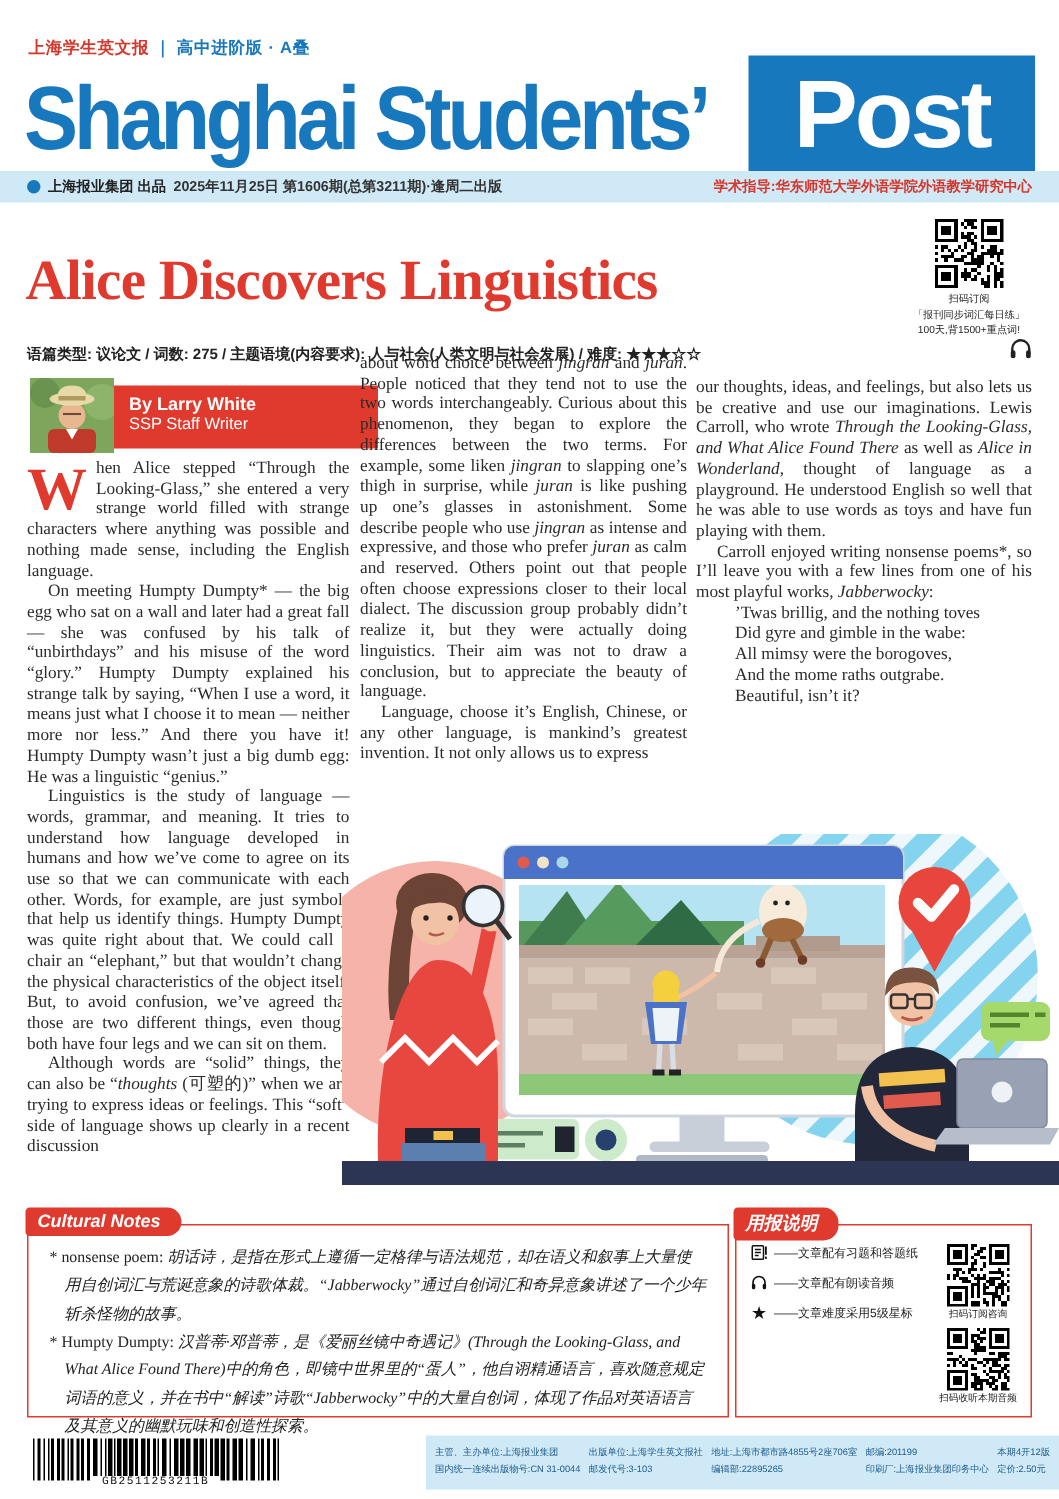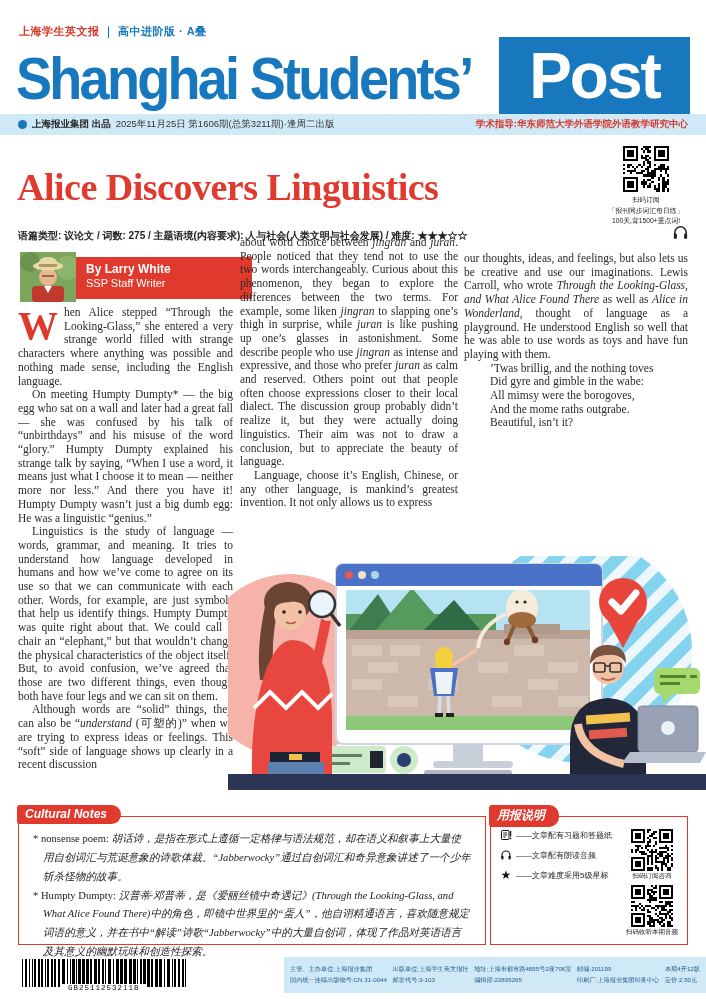--- a/index.html
+++ b/index.html
@@ -12,21 +12,21 @@
   .mast-title{position:absolute;top:44px;left:16px;font-family:"Liberation Sans",sans-serif;
               font-weight:bold;font-size:60px;color:#1878be;letter-spacing:-3px;
               transform:scaleX(.9);transform-origin:left;white-space:nowrap;}
   .post-box{position:absolute;top:37px;left:499px;width:191px;height:77px;background:#1878be;
             color:#fff;font-family:"Liberation Sans",sans-serif;font-weight:bold;font-size:64px;
             display:flex;align-items:center;justify-content:center;letter-spacing:-2px;}
   .info-bar{position:absolute;top:114px;left:0;width:706px;height:21px;background:#cfe9f6;
             display:flex;align-items:center;justify-content:space-between;padding:0 18px;
             box-sizing:border-box;font-family:"Liberation Sans",sans-serif;font-size:9.5px;}
   .info-left{display:flex;align-items:center;gap:5px;color:#222;font-weight:bold;}
-  .info-left .issue{font-weight:normal;color:#333;}
+  .info-left .issue{font-weight:bold;color:#333;}
   .dot{width:9px;height:9px;border-radius:50%;background:#1878be;flex:none;}
   .info-right{color:#d6372c;font-weight:bold;font-size:9.5px;}
   
   .kicker{position:absolute;top:147px;left:21px;font-size:14px;color:#111;}
   .headline{position:absolute;top:165px;left:17px;font-size:38px;font-weight:bold;color:#e0392e;letter-spacing:-.5px;}
   .meta{position:absolute;top:229px;left:18px;font-family:"Liberation Sans",sans-serif;
         font-weight:bold;font-size:10px;color:#222;}
   .qr-top{position:absolute;top:146px;left:596px;width:100px;text-align:center;
           font-family:"Liberation Sans",sans-serif;}
   .qr{display:block;}
@@ -288,28 +288,29 @@
   </div>
   <div class="byline-box">
     <div class="by">By Larry White</div>
     <div class="role">SSP Staff Writer</div>
   </div>
 
   <div class="col" id="col0">
       <p class="para opener"><span class="dropcap">W</span><span>hen Alice stepped “Through the Looking-Glass,” she entered a very strange world filled with strange characters where anything was possible and nothing made sense, including the English language.</span></p>
       <p class="para"><span>On meeting Humpty Dumpty* — the big egg who sat on a wall and later had a great fall — she was confused by his talk of “unbirthdays” and his misuse of the word “glory.” Humpty Dumpty explained his strange talk by saying, “When I use a word, it means just what I choose it to mean — neither more nor less.” And there you have it! Humpty Dumpty wasn’t just a big dumb egg: He was a linguistic “genius.”</span></p>
       <p class="para"><span>Linguistics is the study of language — words, grammar, and meaning. It tries to understand how language developed in humans and how we’ve come to agree on its use so that we can communicate with each other. Words, for example, are just symbols that help us identify things. Humpty Dumpty was quite right about that. We could call a chair an “elephant,” but that wouldn’t change the physical characteristics of the object itself. But, to avoid confusion, we’ve agreed that those are two different things, even though both have four legs and we can sit on them.</span></p>
-      <p class="para"><span>Although words are “solid” things, they can also be “</span><i>understand</i><span> (可塑的)” when we are trying to express ideas or feelings. This “soft” side of language shows up clearly in a recent discussion</span></p>
+      <p class="para"><span>Although words are “solid” things, they can also be “</span><i>thoughts</i><span> (可塑的)” when we are trying to express ideas or feelings. This “soft” side of language shows up clearly in a recent discussion</span></p>
     </div>
   <div class="col" id="col1">
       <p class="para flush"><span>about word choice between </span><i>jingran</i><span> and </span><i>juran</i><span>. People noticed that they tend not to use the two words interchangeably. Curious about this phenomenon, they began to explore the differences between the two terms. For example, some liken </span><i>jingran</i><span> to slapping one’s thigh in surprise, while </span><i>juran</i><span> is like pushing up one’s glasses in astonishment. Some describe people who use </span><i>jingran</i><span> as intense and expressive, and those who prefer </span><i>juran</i><span> as calm and reserved. Others point out that people often choose expressions closer to their local dialect. The discussion group probably didn’t realize it, but they were actually doing linguistics. Their aim was not to draw a conclusion, but to appreciate the beauty of language.</span></p>
       <p class="para"><span>Language, choose it’s English, Chinese, or any other language, is mankind’s greatest invention. It not only allows us to express</span></p>
     </div>
   <div class="col" id="col2">
       <p class="para flush"><span>our thoughts, ideas, and feelings, but also lets us be creative and use our imaginations. Lewis Carroll, who wrote </span><i>Through the Looking-Glass, and What Alice Found There</i><span> as well as </span><i>Alice in Wonderland</i><span>, thought of language as a playground. He understood English so well that he was able to use words as toys and have fun playing with them.</span></p>
+      <p class="para"><span>Carroll enjoyed writing nonsense poems*, so I’ll leave you with a few lines from one of his most playful works, </span><i>Jabberwocky</i><span>:</span></p>
       <div class="poem">
         <div>’Twas brillig, and the nothing toves</div>
         <div>Did gyre and gimble in the wabe:</div>
         <div>All mimsy were the borogoves,</div>
         <div>And the mome raths outgrabe.</div>
         <div>Beautiful, isn’t it?</div>
       </div>
     </div>
 
   <div class="illustration">

